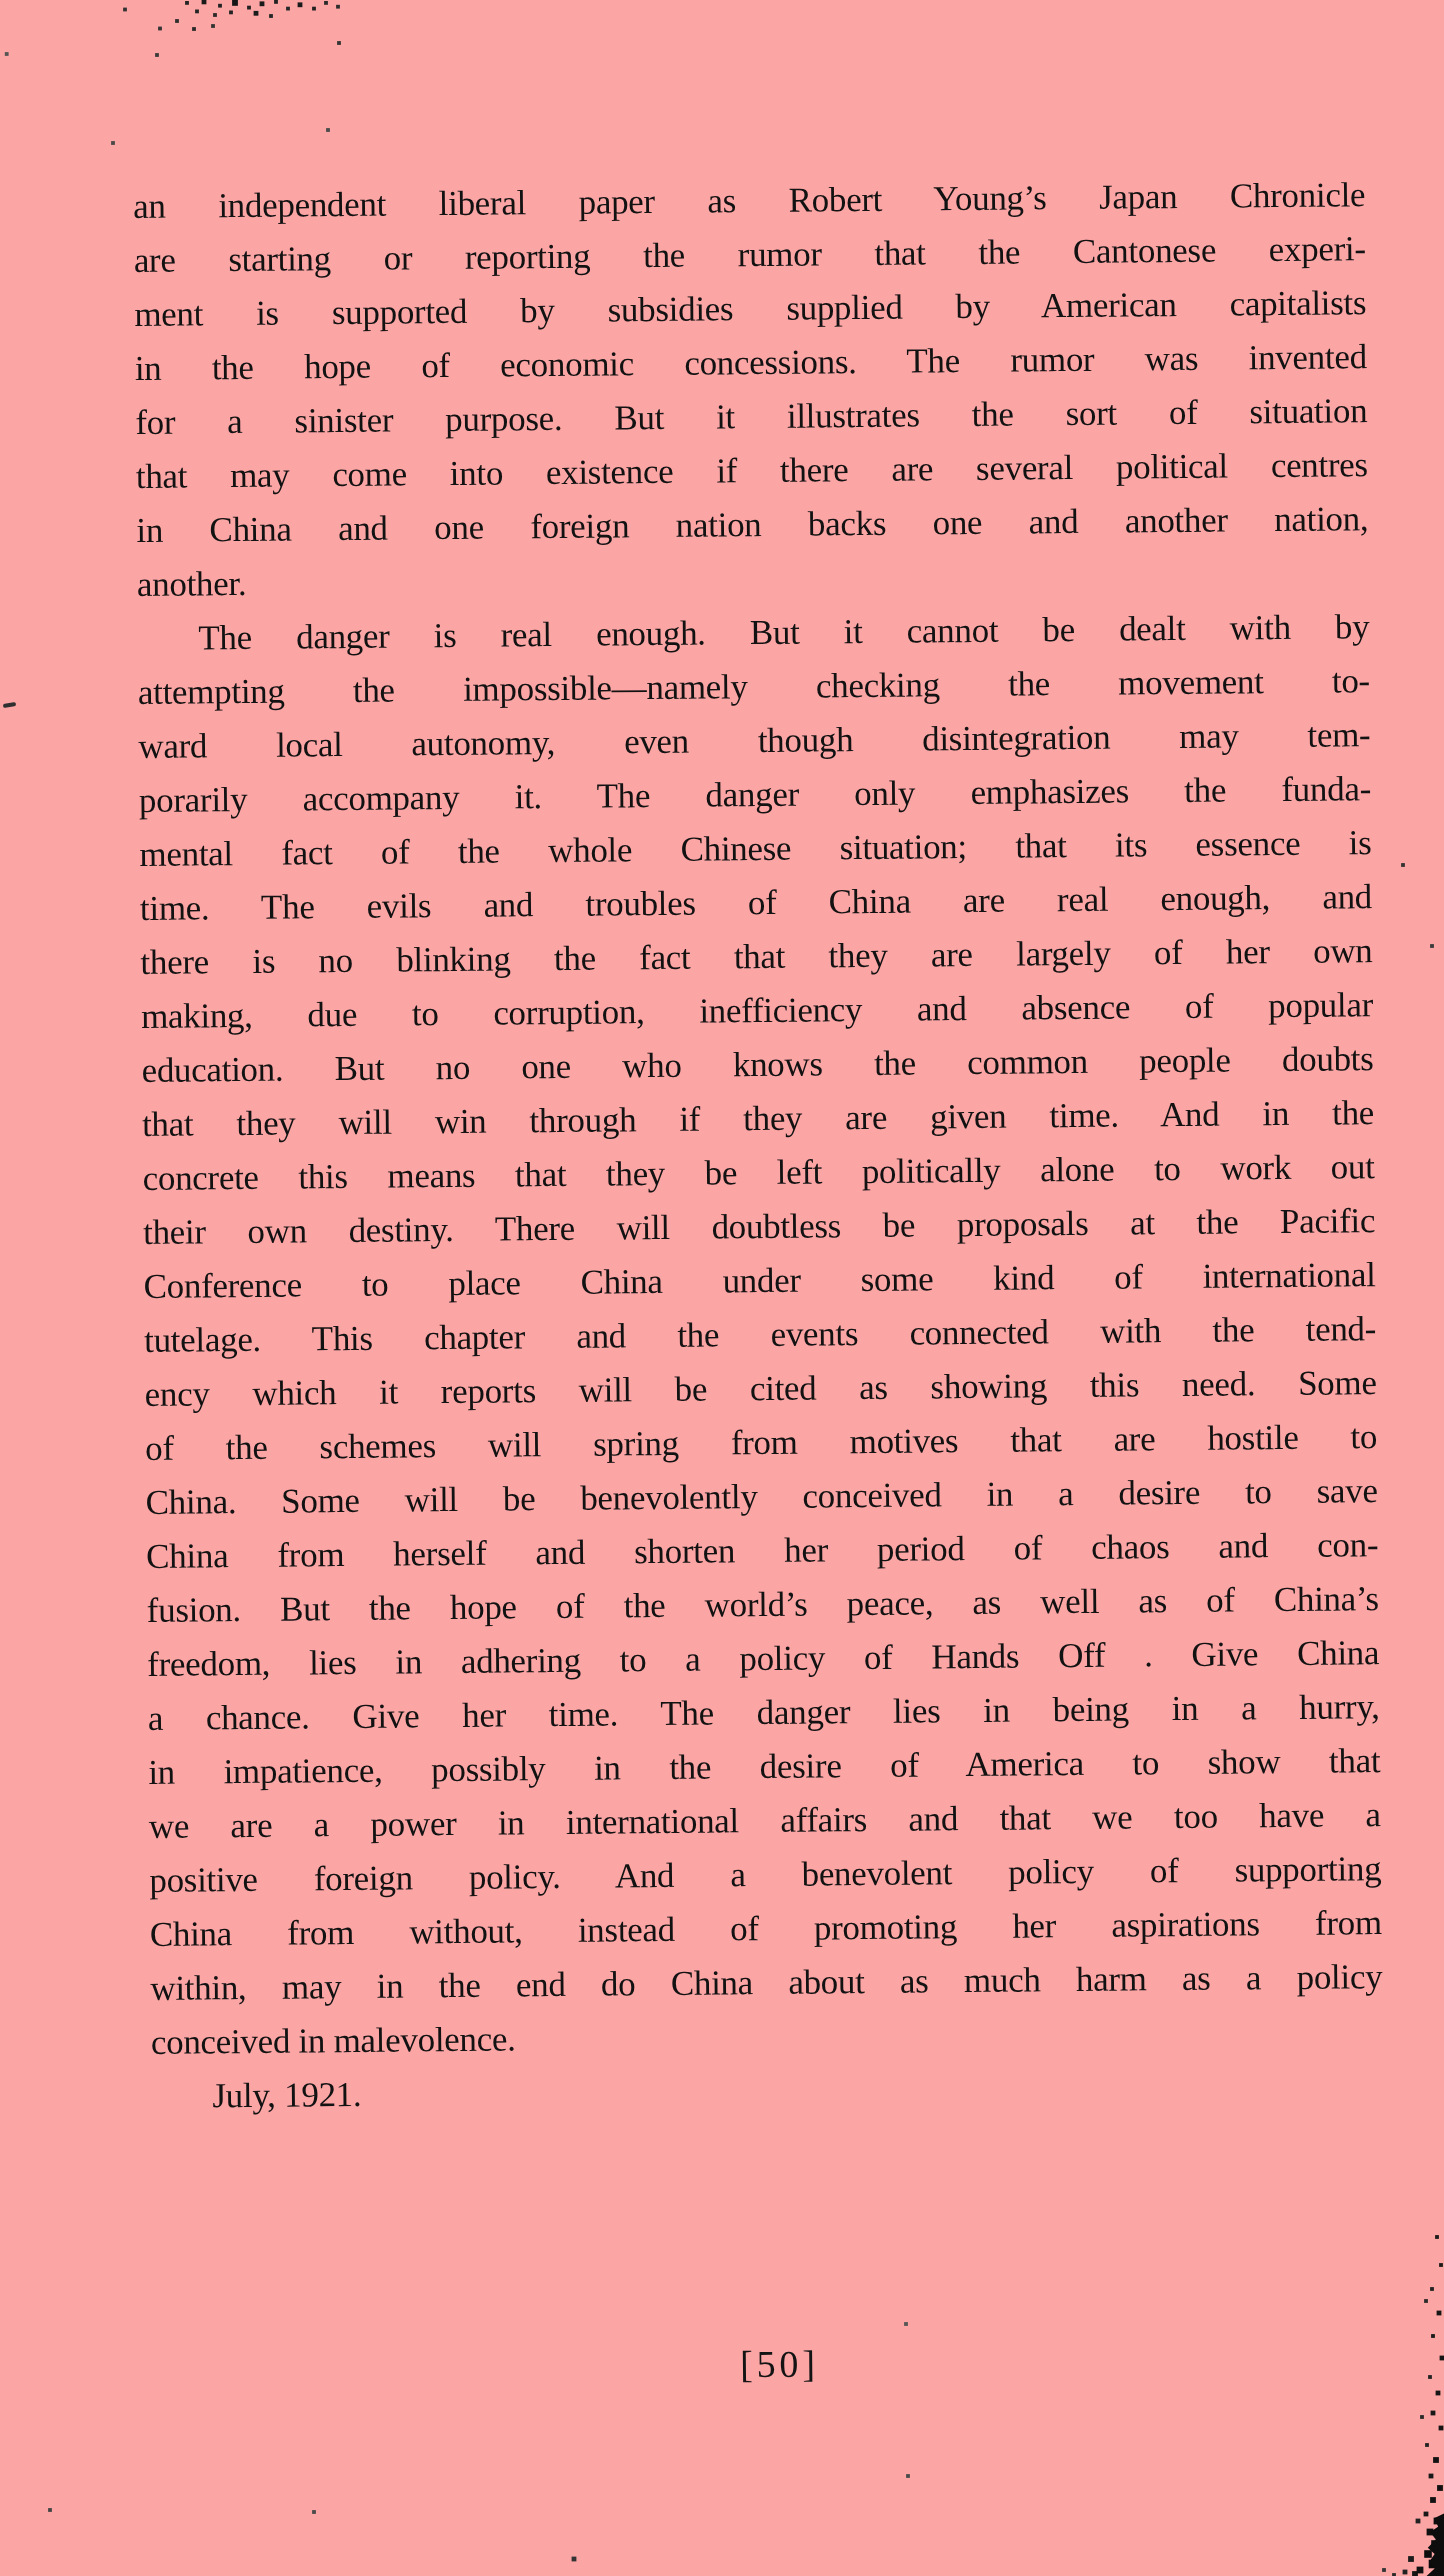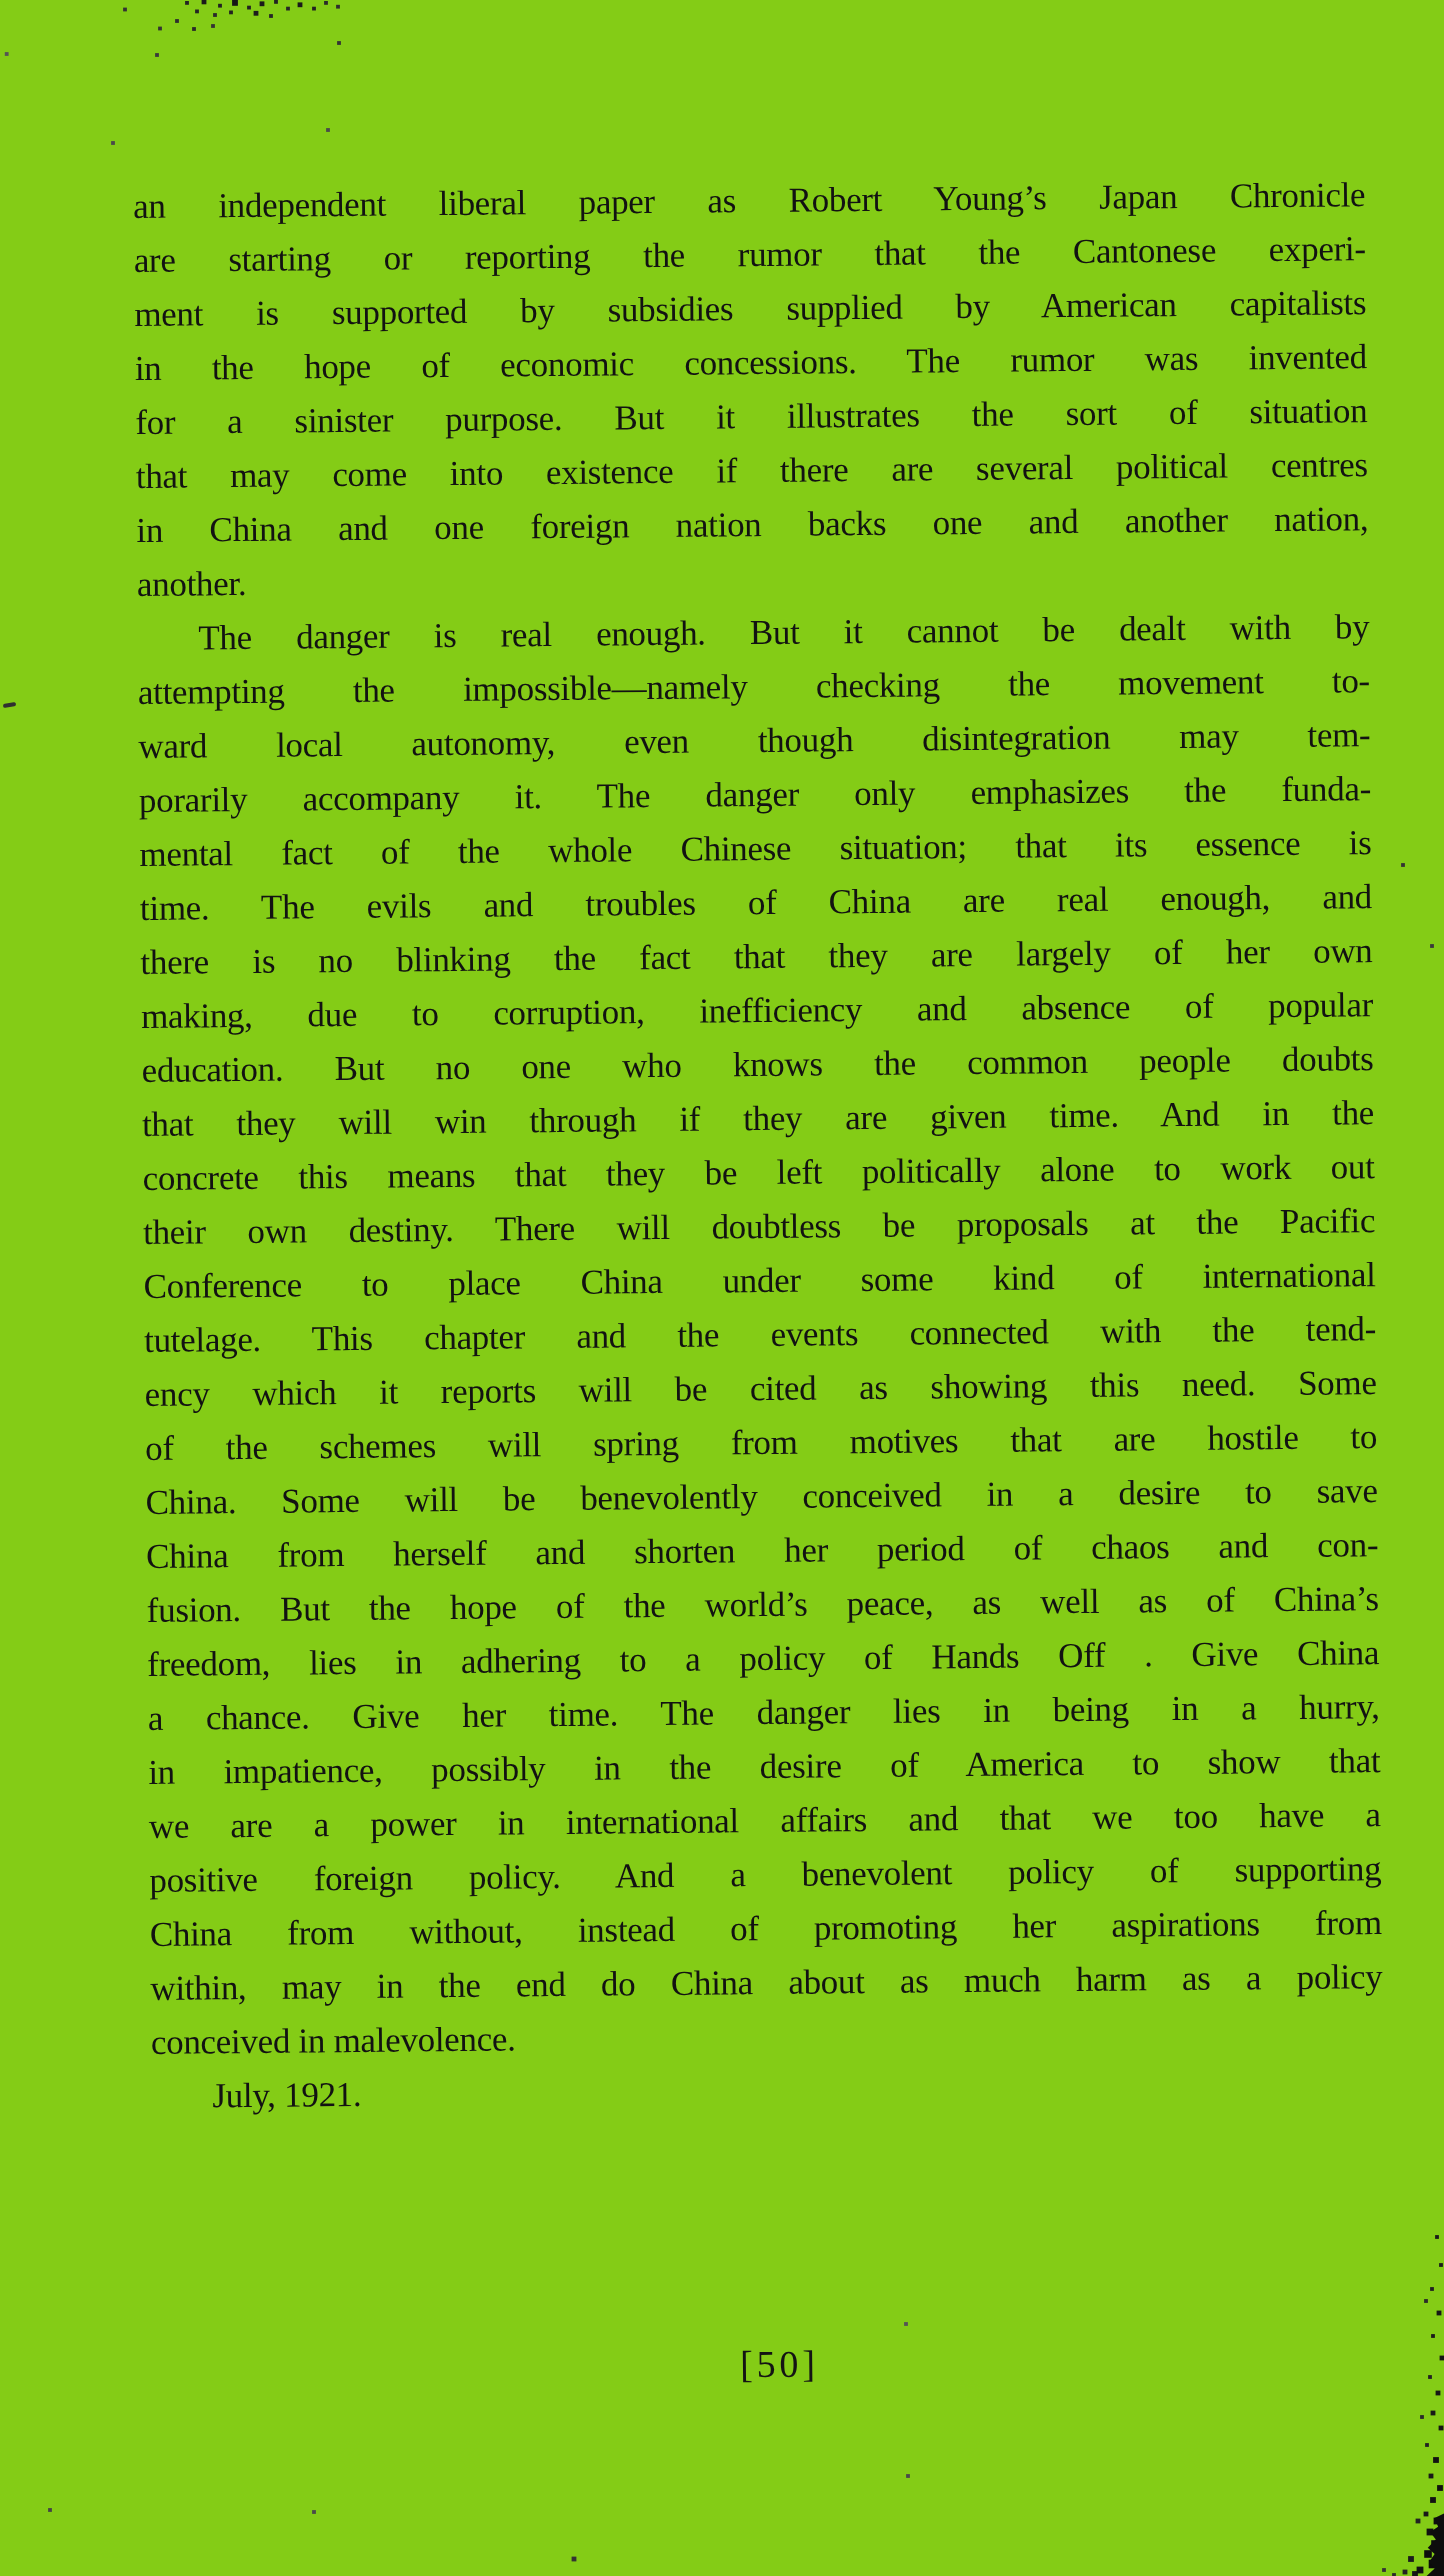--- a/index.html
+++ b/index.html
@@ -7,21 +7,21 @@
     padding: 0;
     background: #ffffff;
     width: 1445px;
     height: 2576px;
     overflow: hidden;
   }
   .page {
     position: relative;
     width: 1445px;
     height: 2576px;
-    background: #84cc16;
+    background: #fca5a5;
     font-family: "Liberation Serif", "DejaVu Serif", serif;
     color: #121212;
   }
   
   .scan-block {
     position: absolute;
     left: 133px;
     top: 180px;
     width: 1232px;
     height: 2293px;

